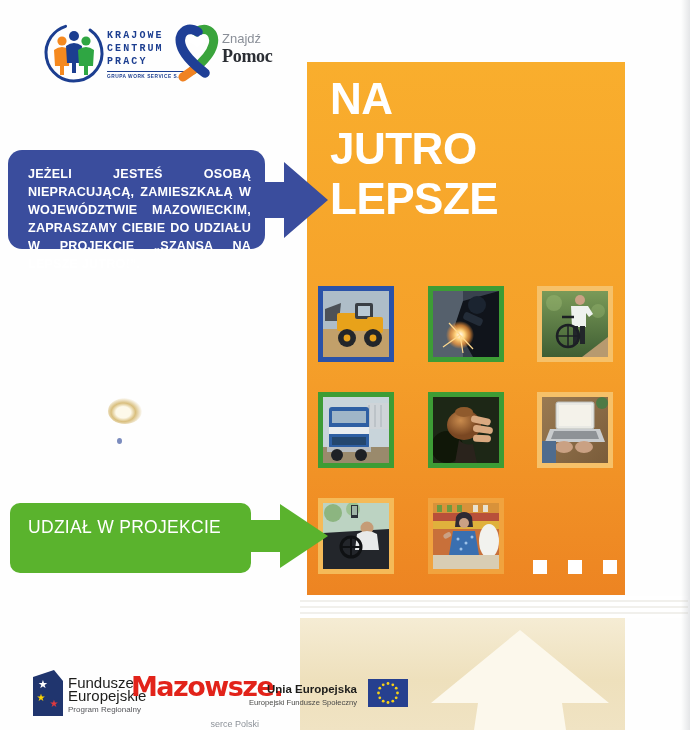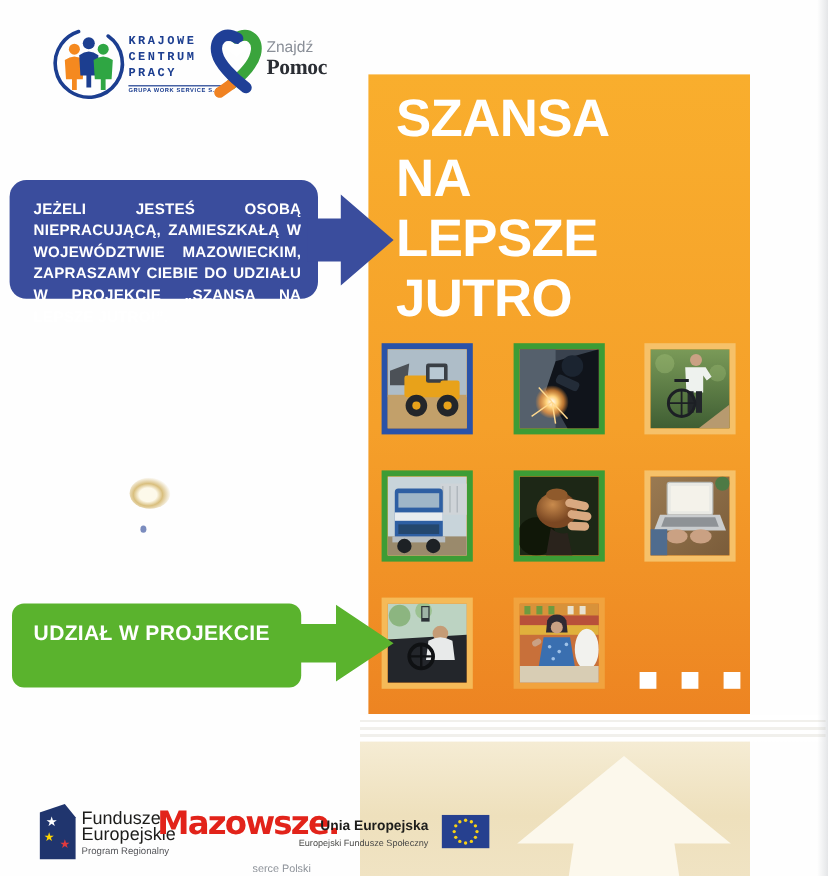--- a/index.html
+++ b/index.html
@@ -32,21 +32,21 @@
   .b-pale2{border-color:#f5ba58;}
   .b-orangeb{border-color:#f1a33e;}
 
   .dot{position:absolute;width:14px;height:14px;background:#ffffff;}
 
   
   .callout-blue{left:8px;top:150px;width:257px;height:99px;background:#3a4d9d;border-radius:14px;}
   .callout-blue p{margin:0;padding:15px 14px 0 20px;color:#fff;font-size:12.6px;font-weight:bold;
                   line-height:18px;text-align:justify;letter-spacing:.2px;}
   .callout-green{left:10px;top:503px;width:241px;height:70px;background:#5ab32d;border-radius:10px;}
-  .callout-green .l{margin:0;padding-left:18px;color:#fff;font-size:17.5px;font-weight:bold;line-height:25px;letter-spacing:.3px;}
+  .callout-green .l{margin:0;padding-left:18px;color:#fff;font-size:17.5px;font-weight:normal;line-height:25px;letter-spacing:.3px;}
   .callout-green .l:first-child{padding-top:12px;}
   .arrow-blue{left:256px;top:160px;}
   .arrow-green{left:250px;top:502px;}
 
   
   .scanlines{left:300px;top:596px;width:388px;height:22px;
     background:repeating-linear-gradient(180deg,#ffffff 0 4px,#f1f0ec 4px 6px);}
   .beige{left:300px;top:618px;width:325px;height:112px;
     background:linear-gradient(180deg,#f5ecd4 0%,#eee0bc 55%,#f0e3c3 100%);}
   .beige svg{display:block;}
@@ -108,24 +108,23 @@
       <path d="M22 24 C19 19 13 19 13 14.5 C13 11 16 9.5 18.5 11 C20 12 21.5 13.5 22 15 C22.5 13.5 24 12 25.5 11 C28 9.5 31 11 31 14.5 C31 19 25 19 22 24 Z" fill="#ffffff"></path>
     </svg>
     <div class="abs zp-text" style="left:47px;top:7px;">
       <div class="zp-top">Znajdź</div>
       <div class="zp-bottom">Pomoc</div>
     </div>
   </div>
 
   <div class="abs panel">
     <div class="abs title">
-      <div>SZANSA</div>
       <div>NA</div>
+      <div>JUTRO</div>
       <div>LEPSZE</div>
-      <div>JUTRO</div>
     </div>
 
     <div class="tile b-blue" style="left:11px;top:224px;">
       <svg width="66" height="66" viewBox="0 0 66 66">
         <rect width="66" height="40" fill="#aebdc8"></rect>
           <rect y="38" width="66" height="28" fill="#c2a06a"></rect>
         <polygon points="2,18 18,12 16,30 2,30" fill="#4c5157"></polygon>
         <rect x="14" y="22" width="32" height="18" rx="2" fill="#e8a21a"></rect>
         <rect x="32" y="12" width="18" height="16" rx="2" fill="#3a3f45"></rect>
         <rect x="35" y="15" width="12" height="10" fill="#b9c9d4"></rect>

